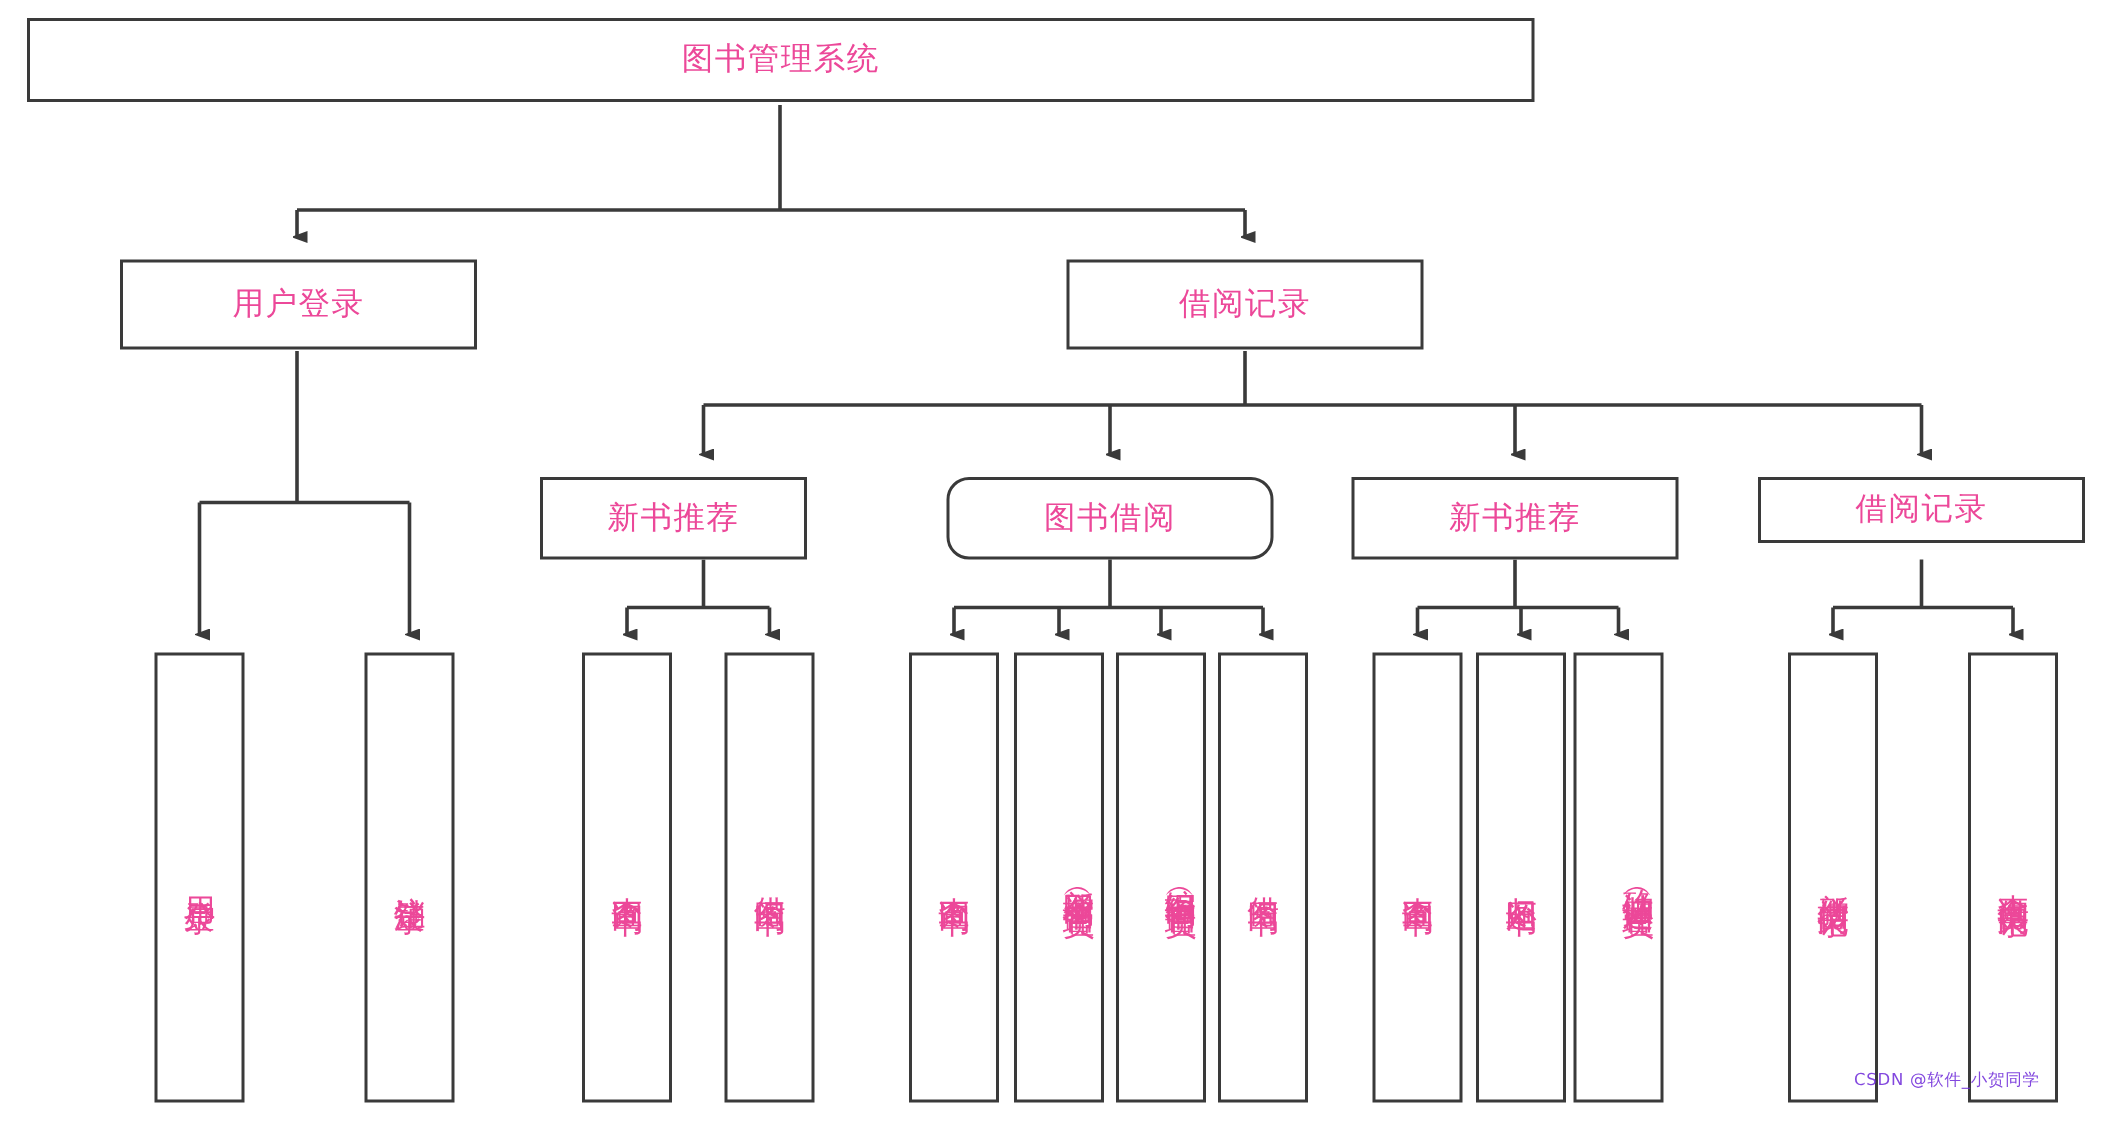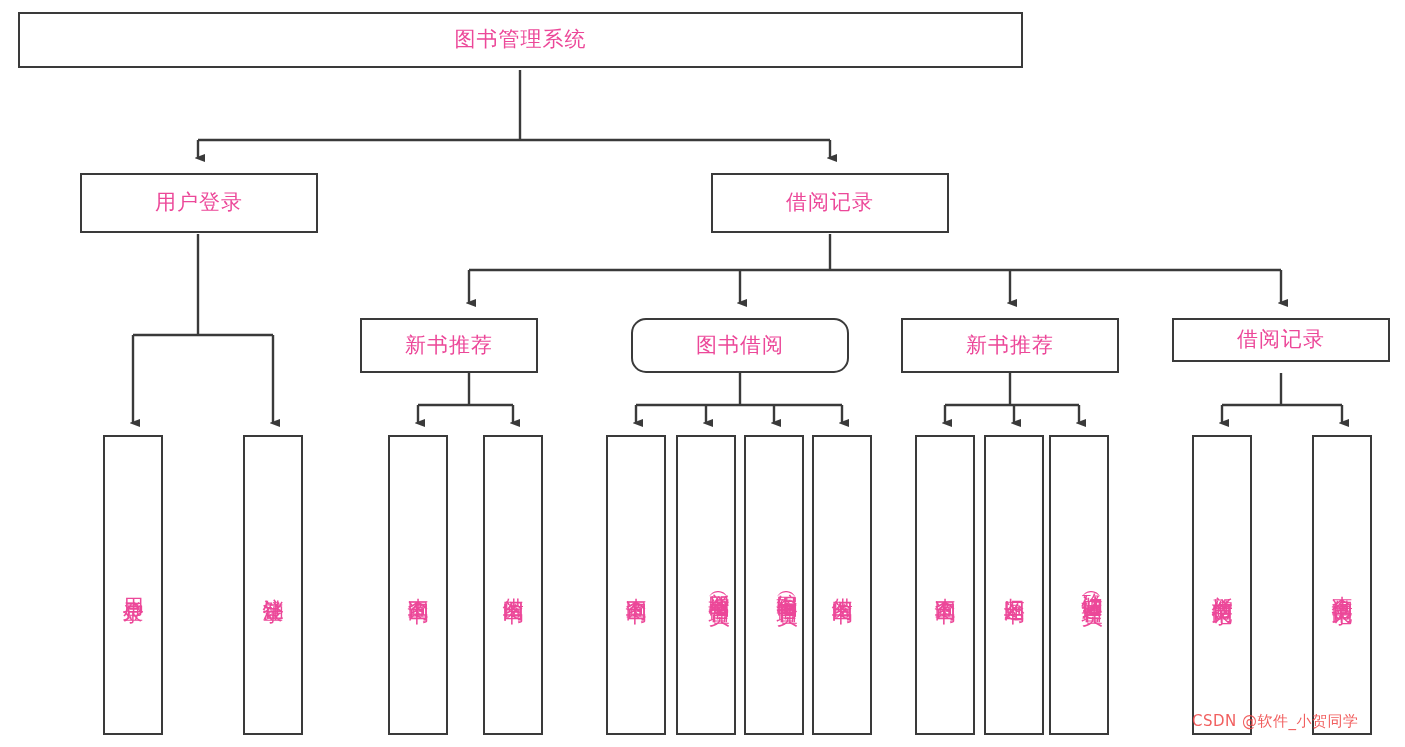--- a/index.html
+++ b/index.html
@@ -51,25 +51,26 @@
     padding-bottom: 4px;
     text-align: center;
     align-items: flex-start;
     justify-content: center;
   }
   .node-v.align-mid {
     align-items: center;
   }
   .watermark {
     position: absolute;
-    font-size: 15px;
-    color: #ef4444;
+    font-size: 11px;
+    color: #6d28d9;
     letter-spacing: 0.5px;
     white-space: nowrap;
     opacity: 0.85;
+    margin-left: 44px;
   }
 </style>
 </head>
 <body>
 
 <div id="canvas">
 
   <svg class="edges" viewBox="0 0 1405 747">
     <defs>
       <marker id="arrow" markerWidth="10" markerHeight="10" refX="4" refY="7" orient="auto" markerUnits="userSpaceOnUse">

